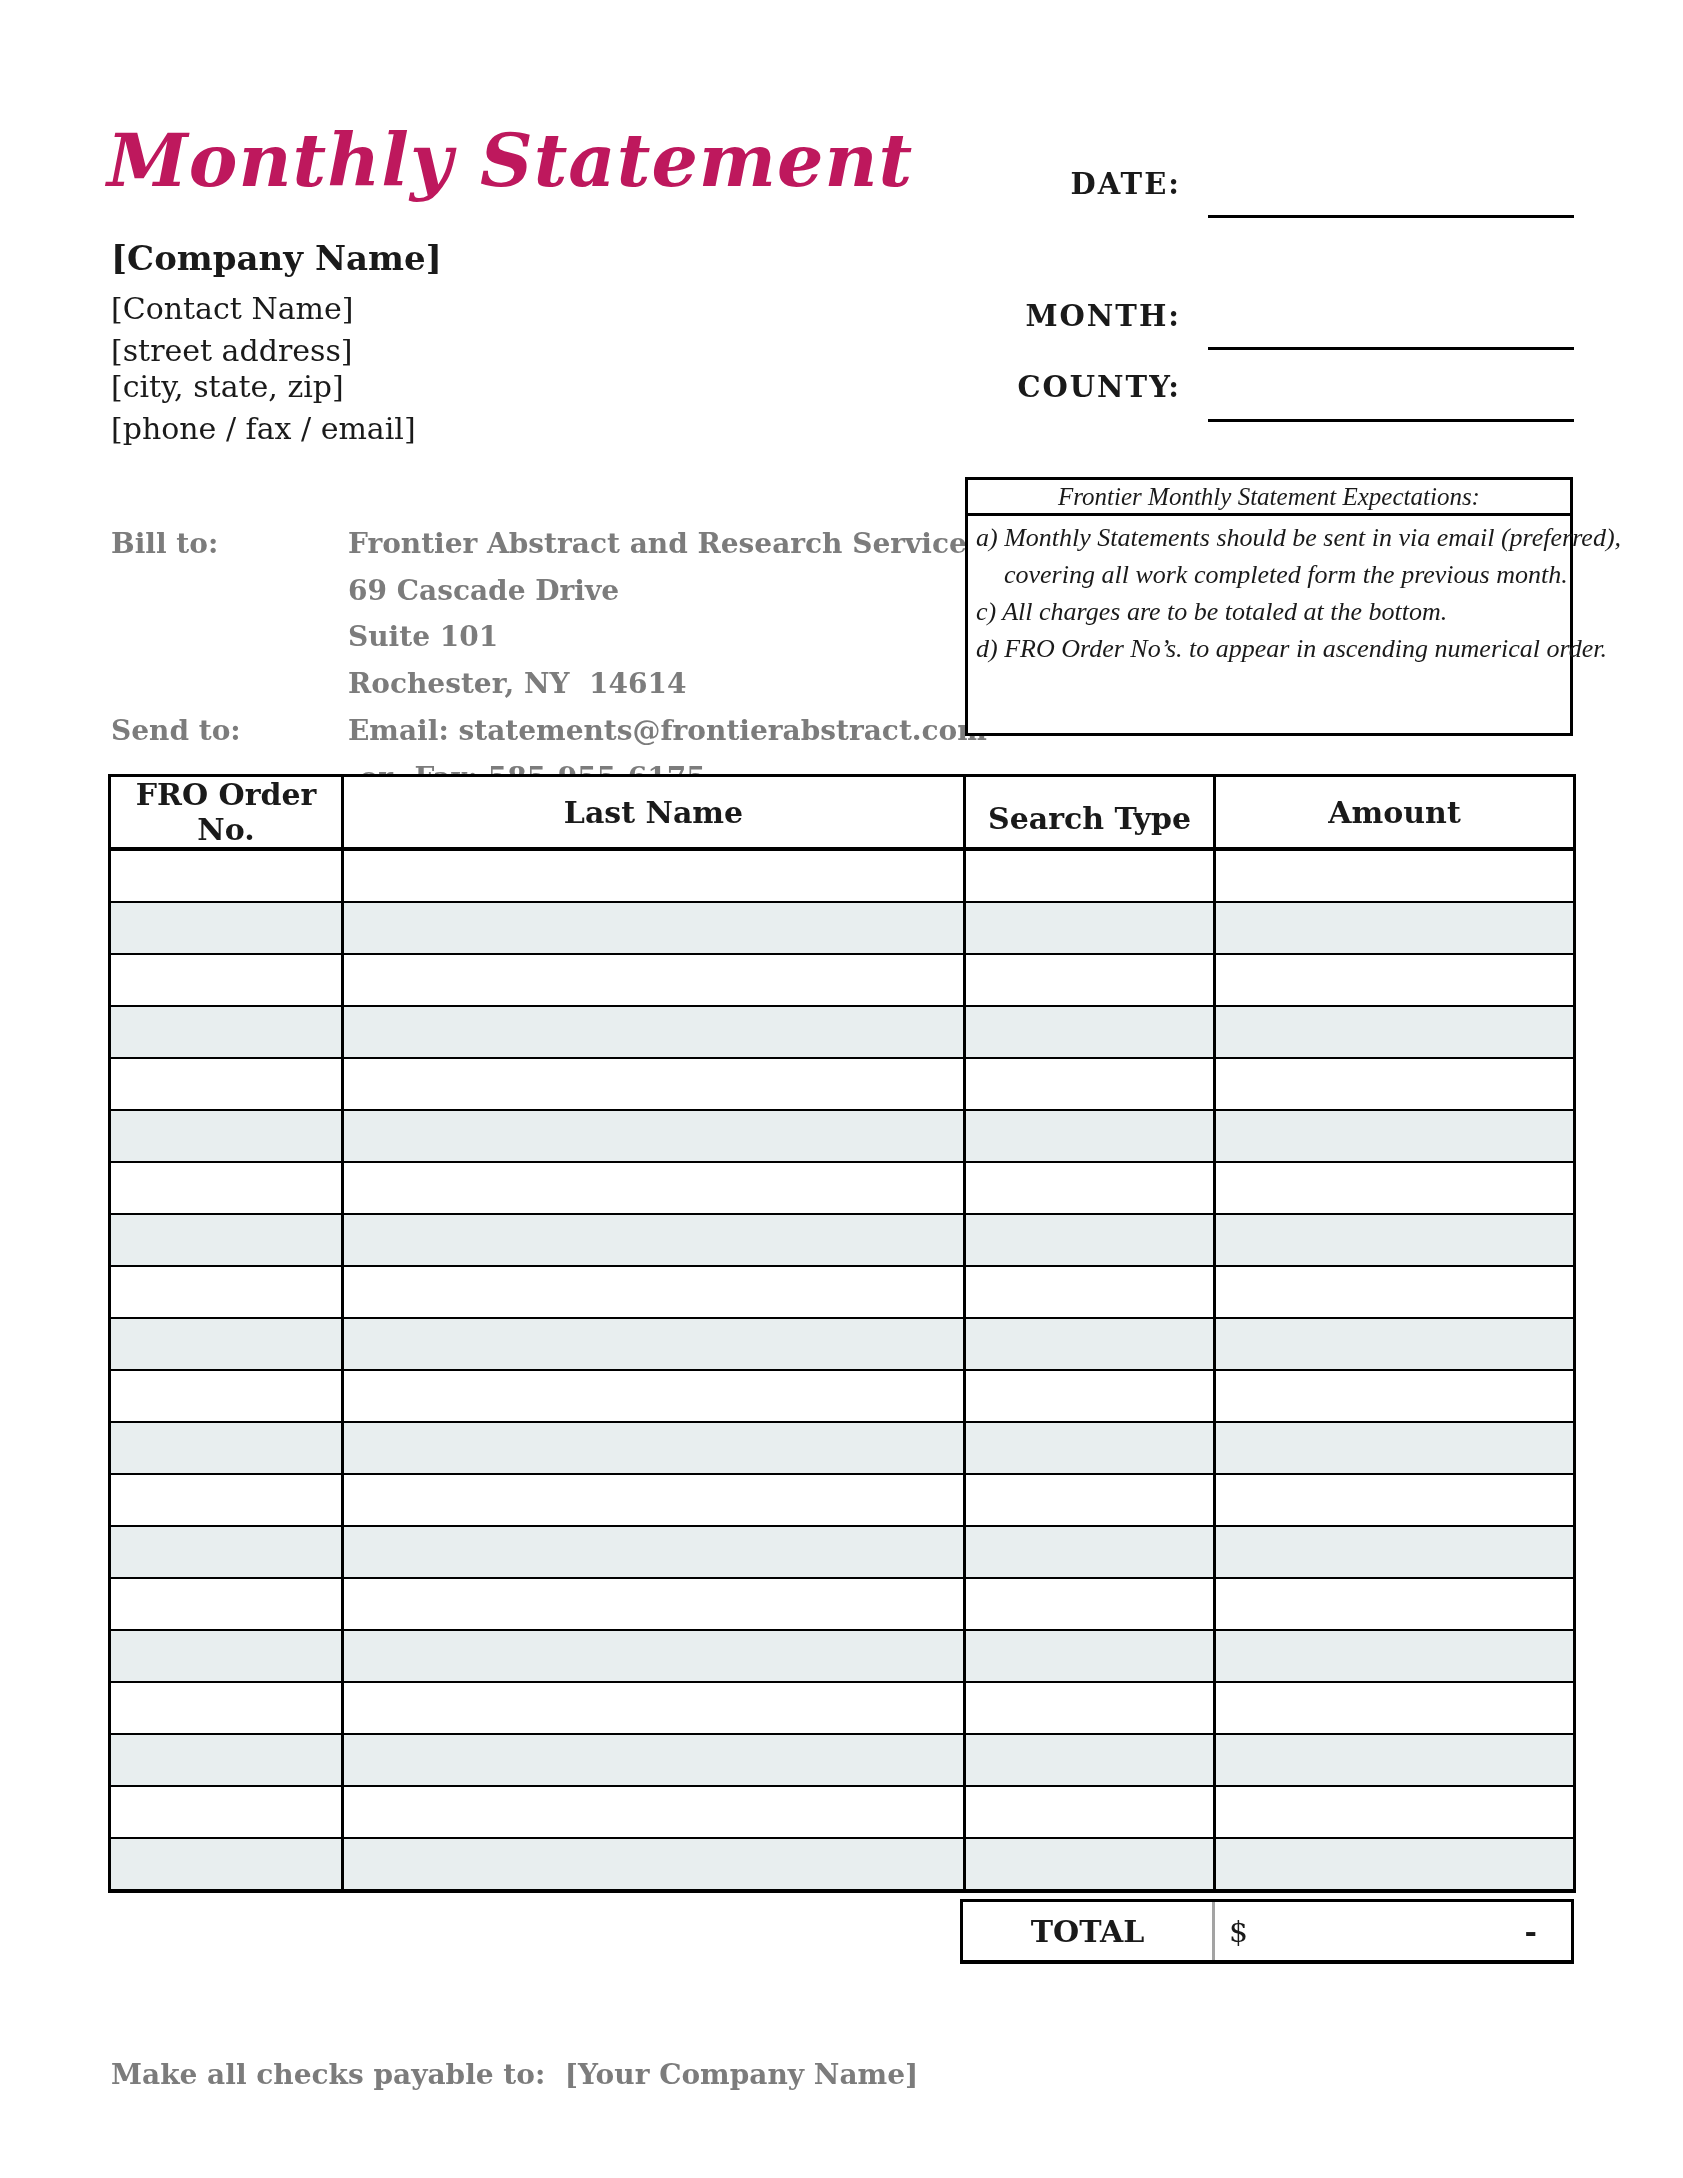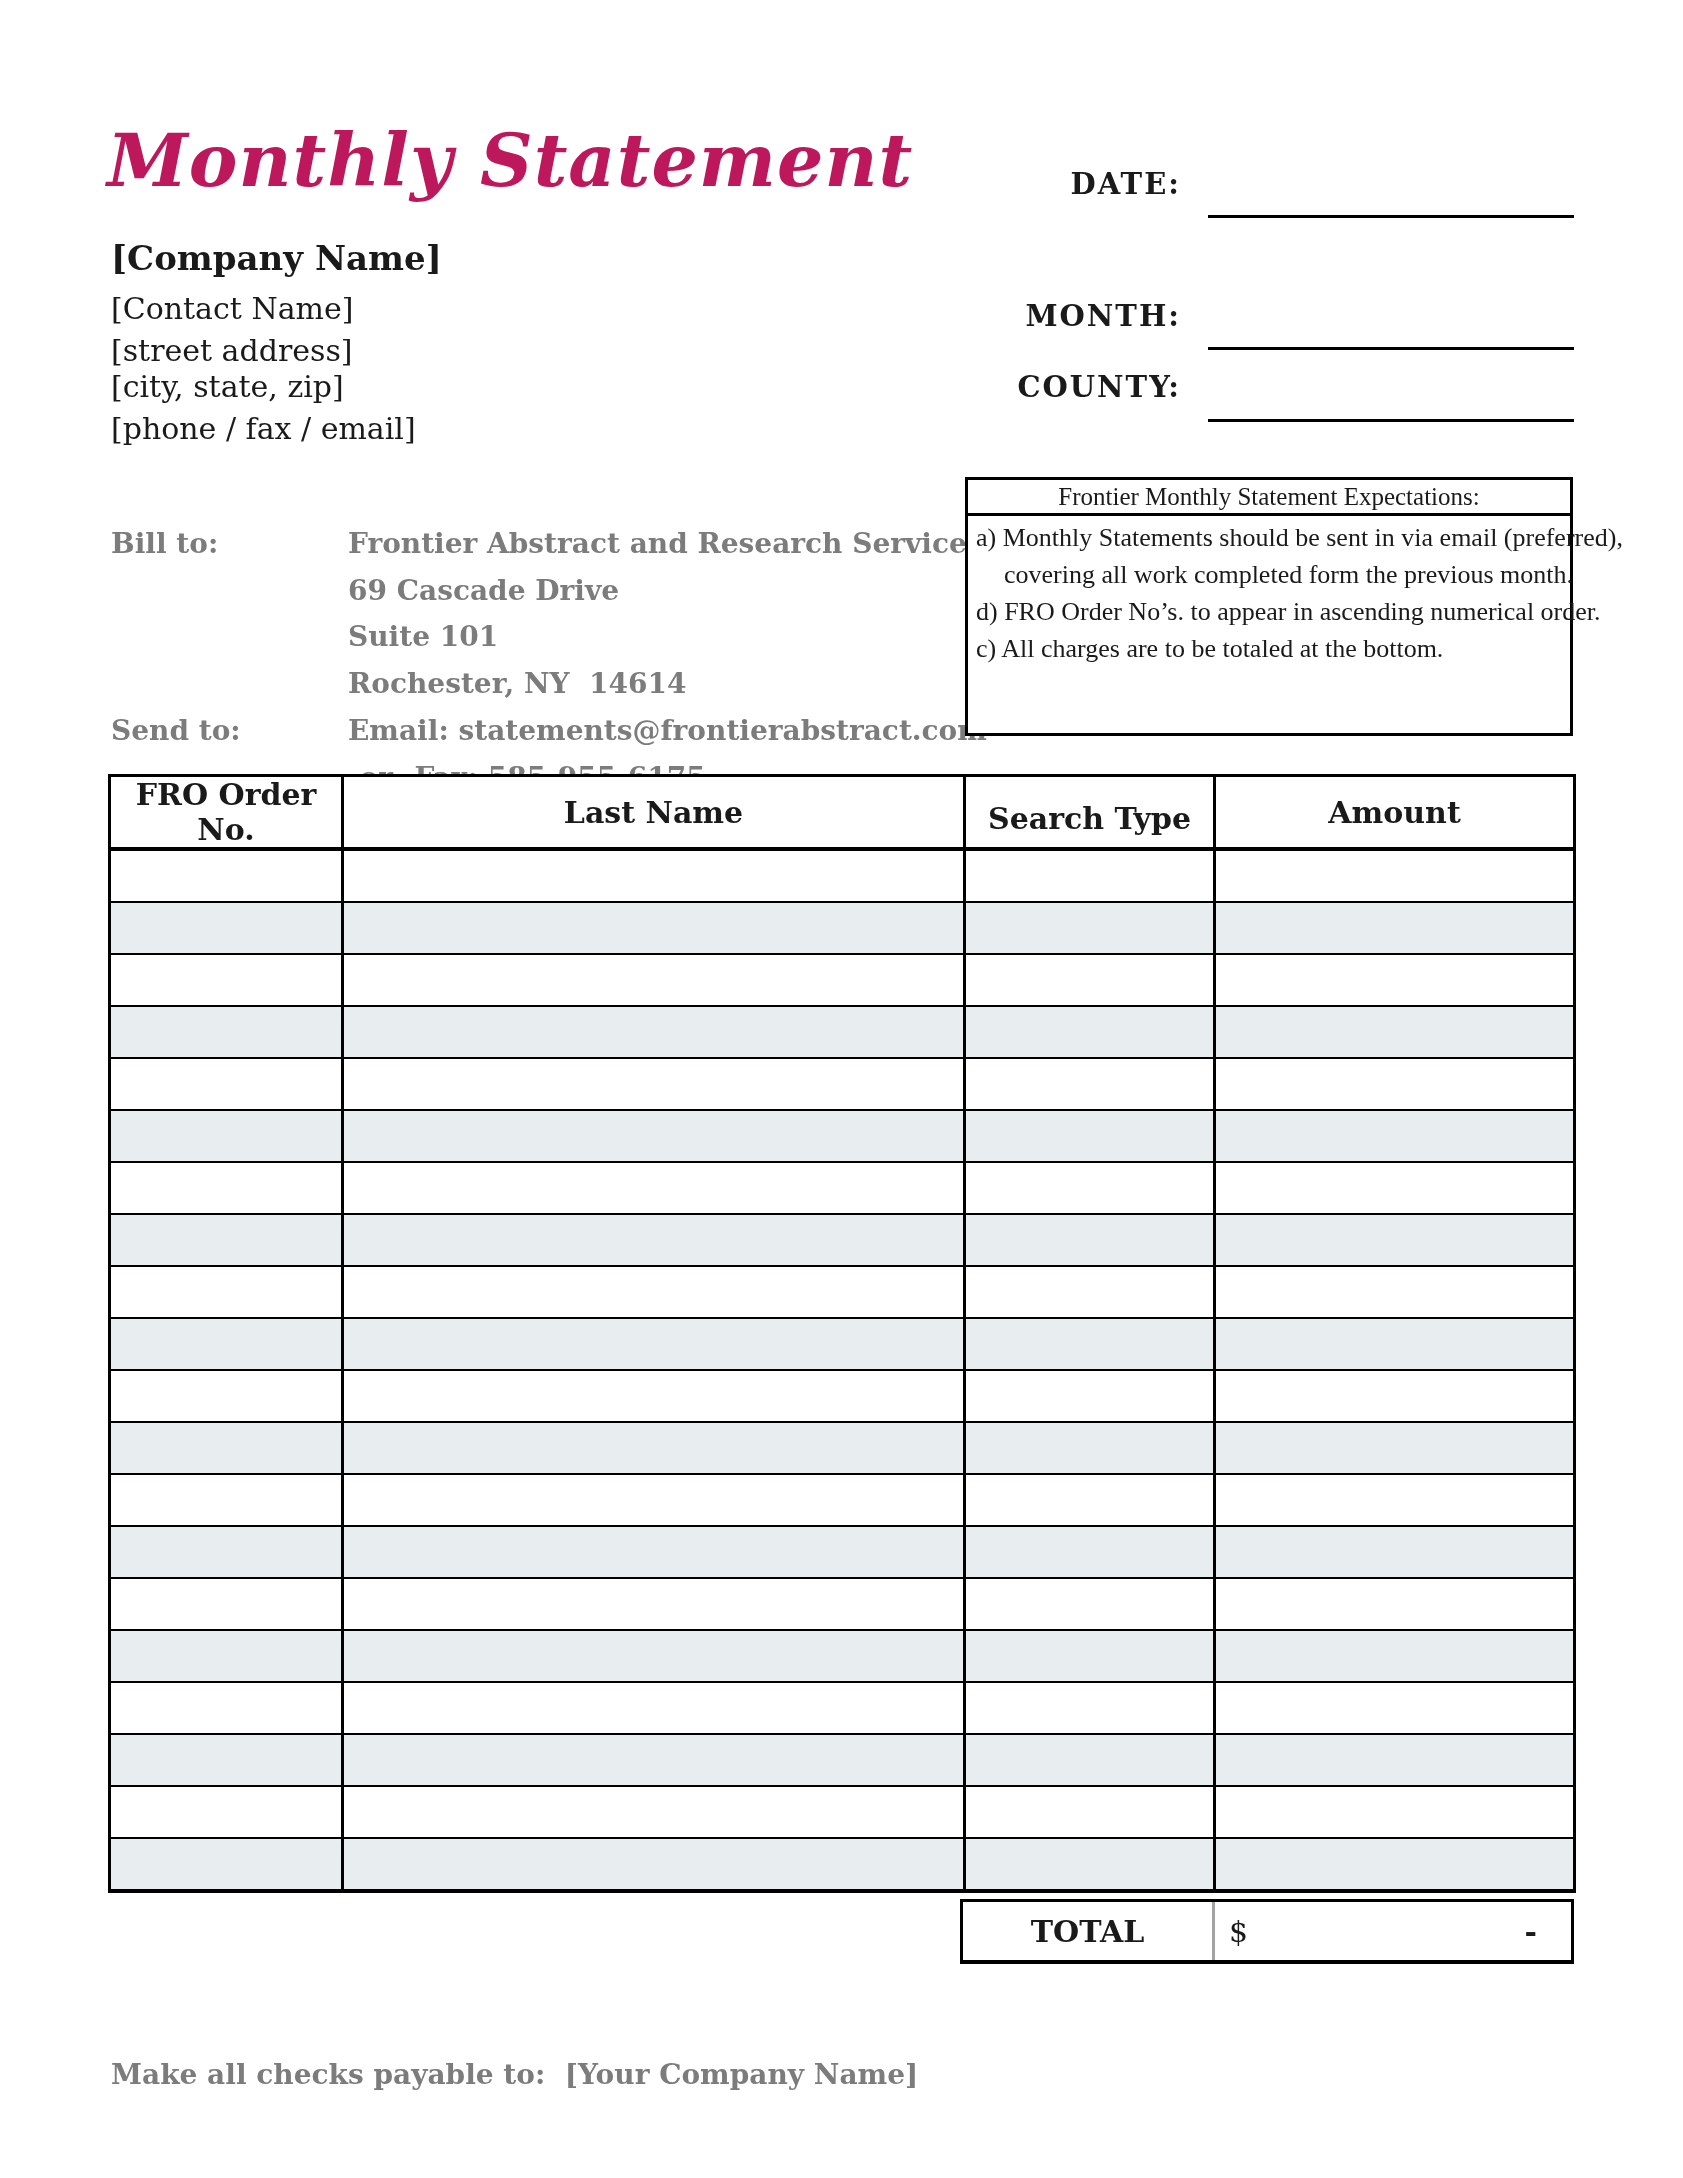--- a/index.html
+++ b/index.html
@@ -82,20 +82,21 @@
   
   .expectations {
     left: 965px;
     top: 477px;
     width: 608px;
     height: 259px;
     border: 3px solid #000;
     box-sizing: border-box;
     background: #fff;
     font-family: "Liberation Serif", serif;
+    font-style: italic;
   }
   .exp-title {
     height: 36px;
     line-height: 34px;
     border-bottom: 3px solid #000;
     box-sizing: border-box;
     text-align: center;
     font-size: 25px;
     white-space: nowrap;
   }
@@ -211,22 +212,22 @@
 
   <div class="abs bill-label gray" style="top:674px">Send to:</div>
   <div class="abs bill-line gray" style="top:674px">Email: statements@frontierabstract.com</div>
   <div class="abs bill-line gray" style="top:721px">-or- Fax: 585-955-6175</div>
 
   <div class="abs expectations">
     <div class="exp-title">Frontier Monthly Statement Expectations:</div>
     <div class="exp-body">
       <div class="exp-item">a) Monthly Statements should be sent in via email (preferred),</div>
       <div class="exp-item indent">covering all work completed form the previous month.</div>
+      <div class="exp-item">c) All charges are to be totaled at the bottom.</div>
       <div class="exp-item">d) FRO Order No’s. to appear in ascending numerical order.</div>
-      <div class="exp-item">c) All charges are to be totaled at the bottom.</div>
     </div>
   </div>
 
   <table class="statement">
     <colgroup>
       <col style="width:233px">
       <col style="width:622px">
       <col style="width:250px">
       <col style="width:360px">
     </colgroup>

